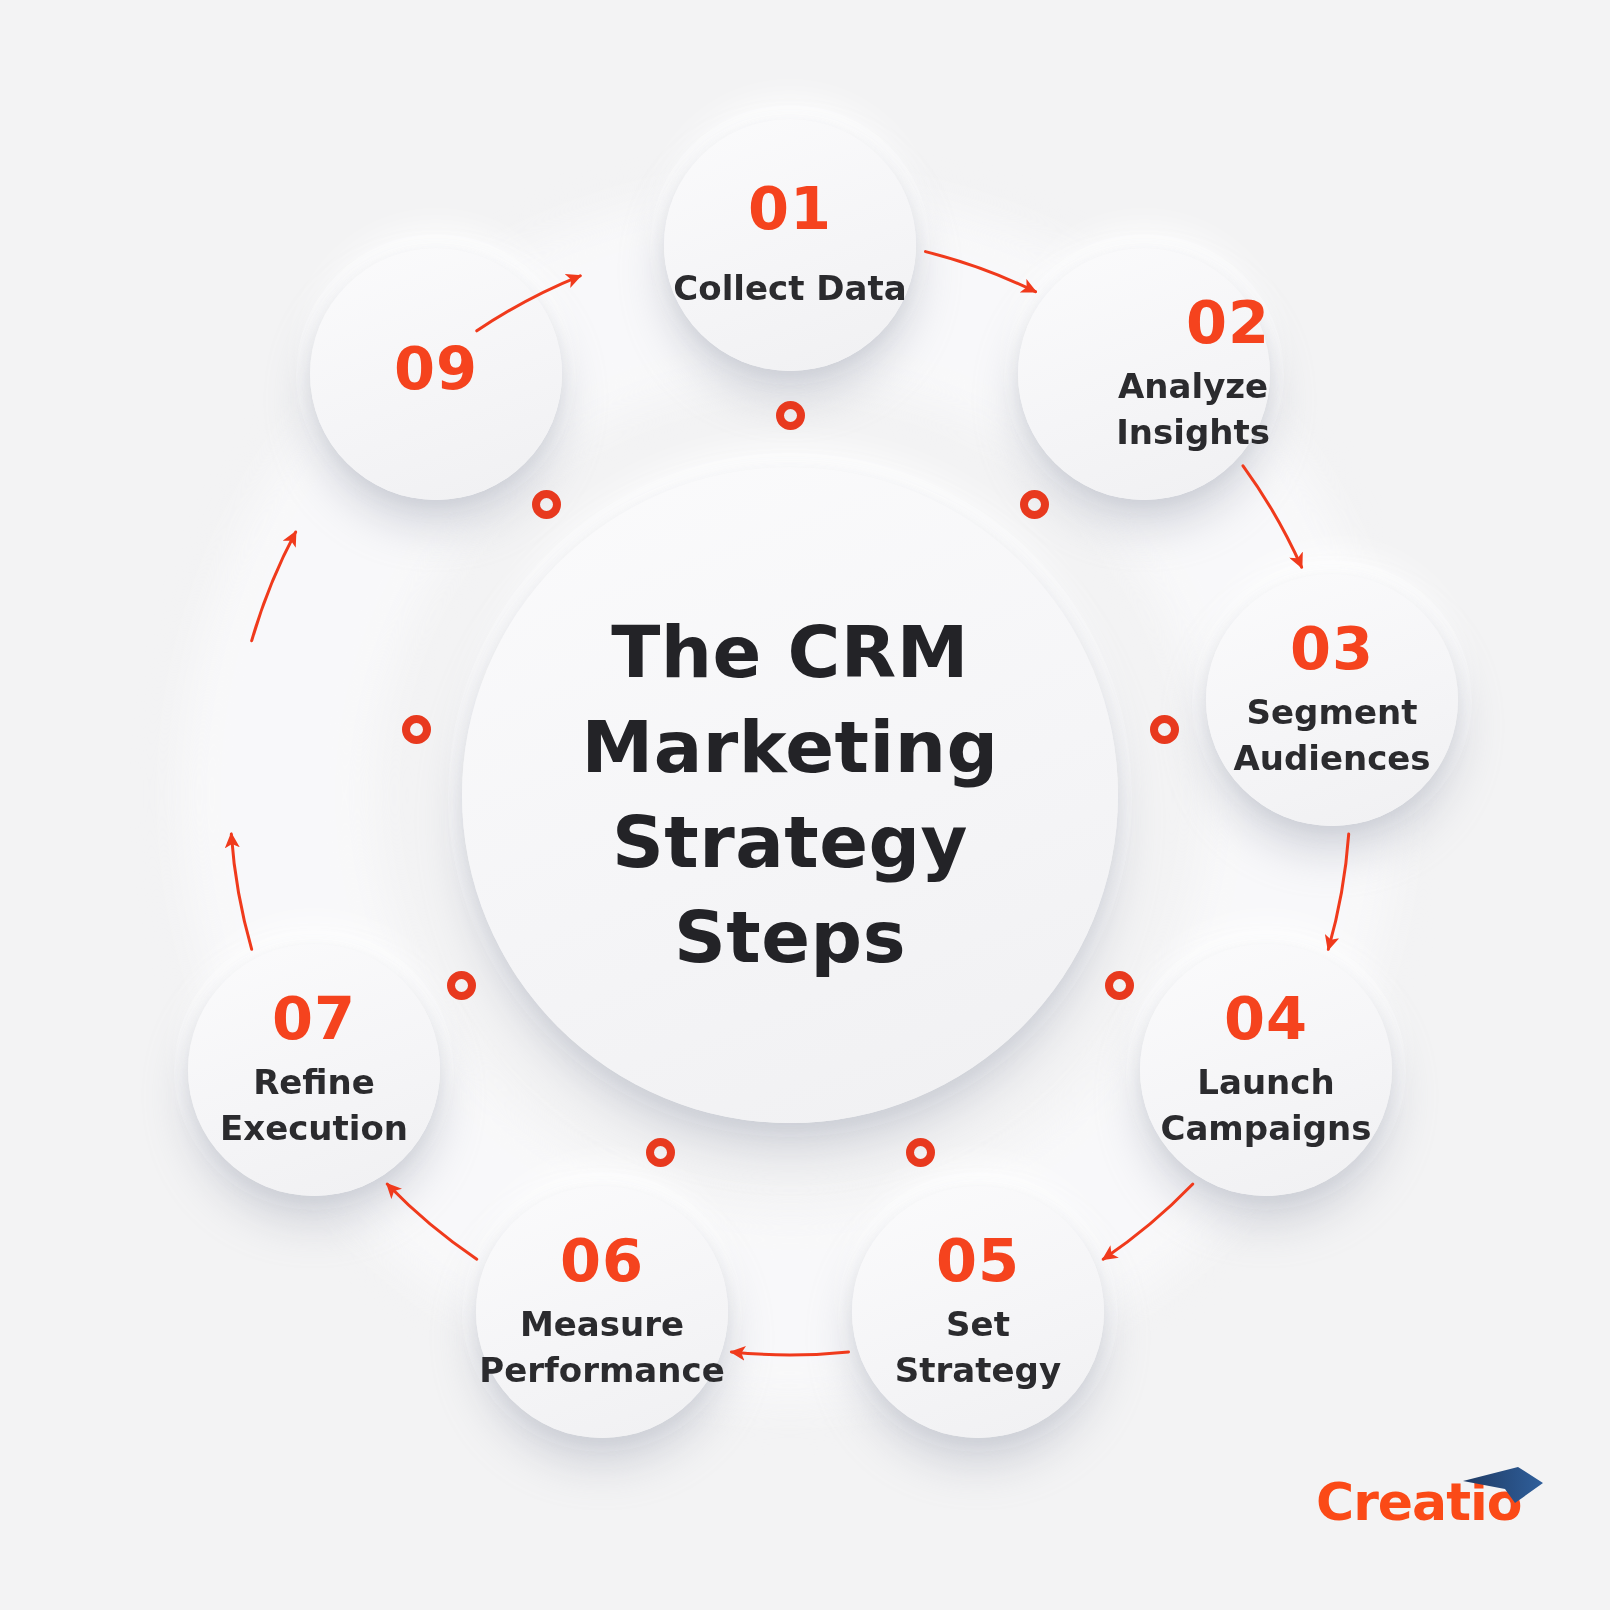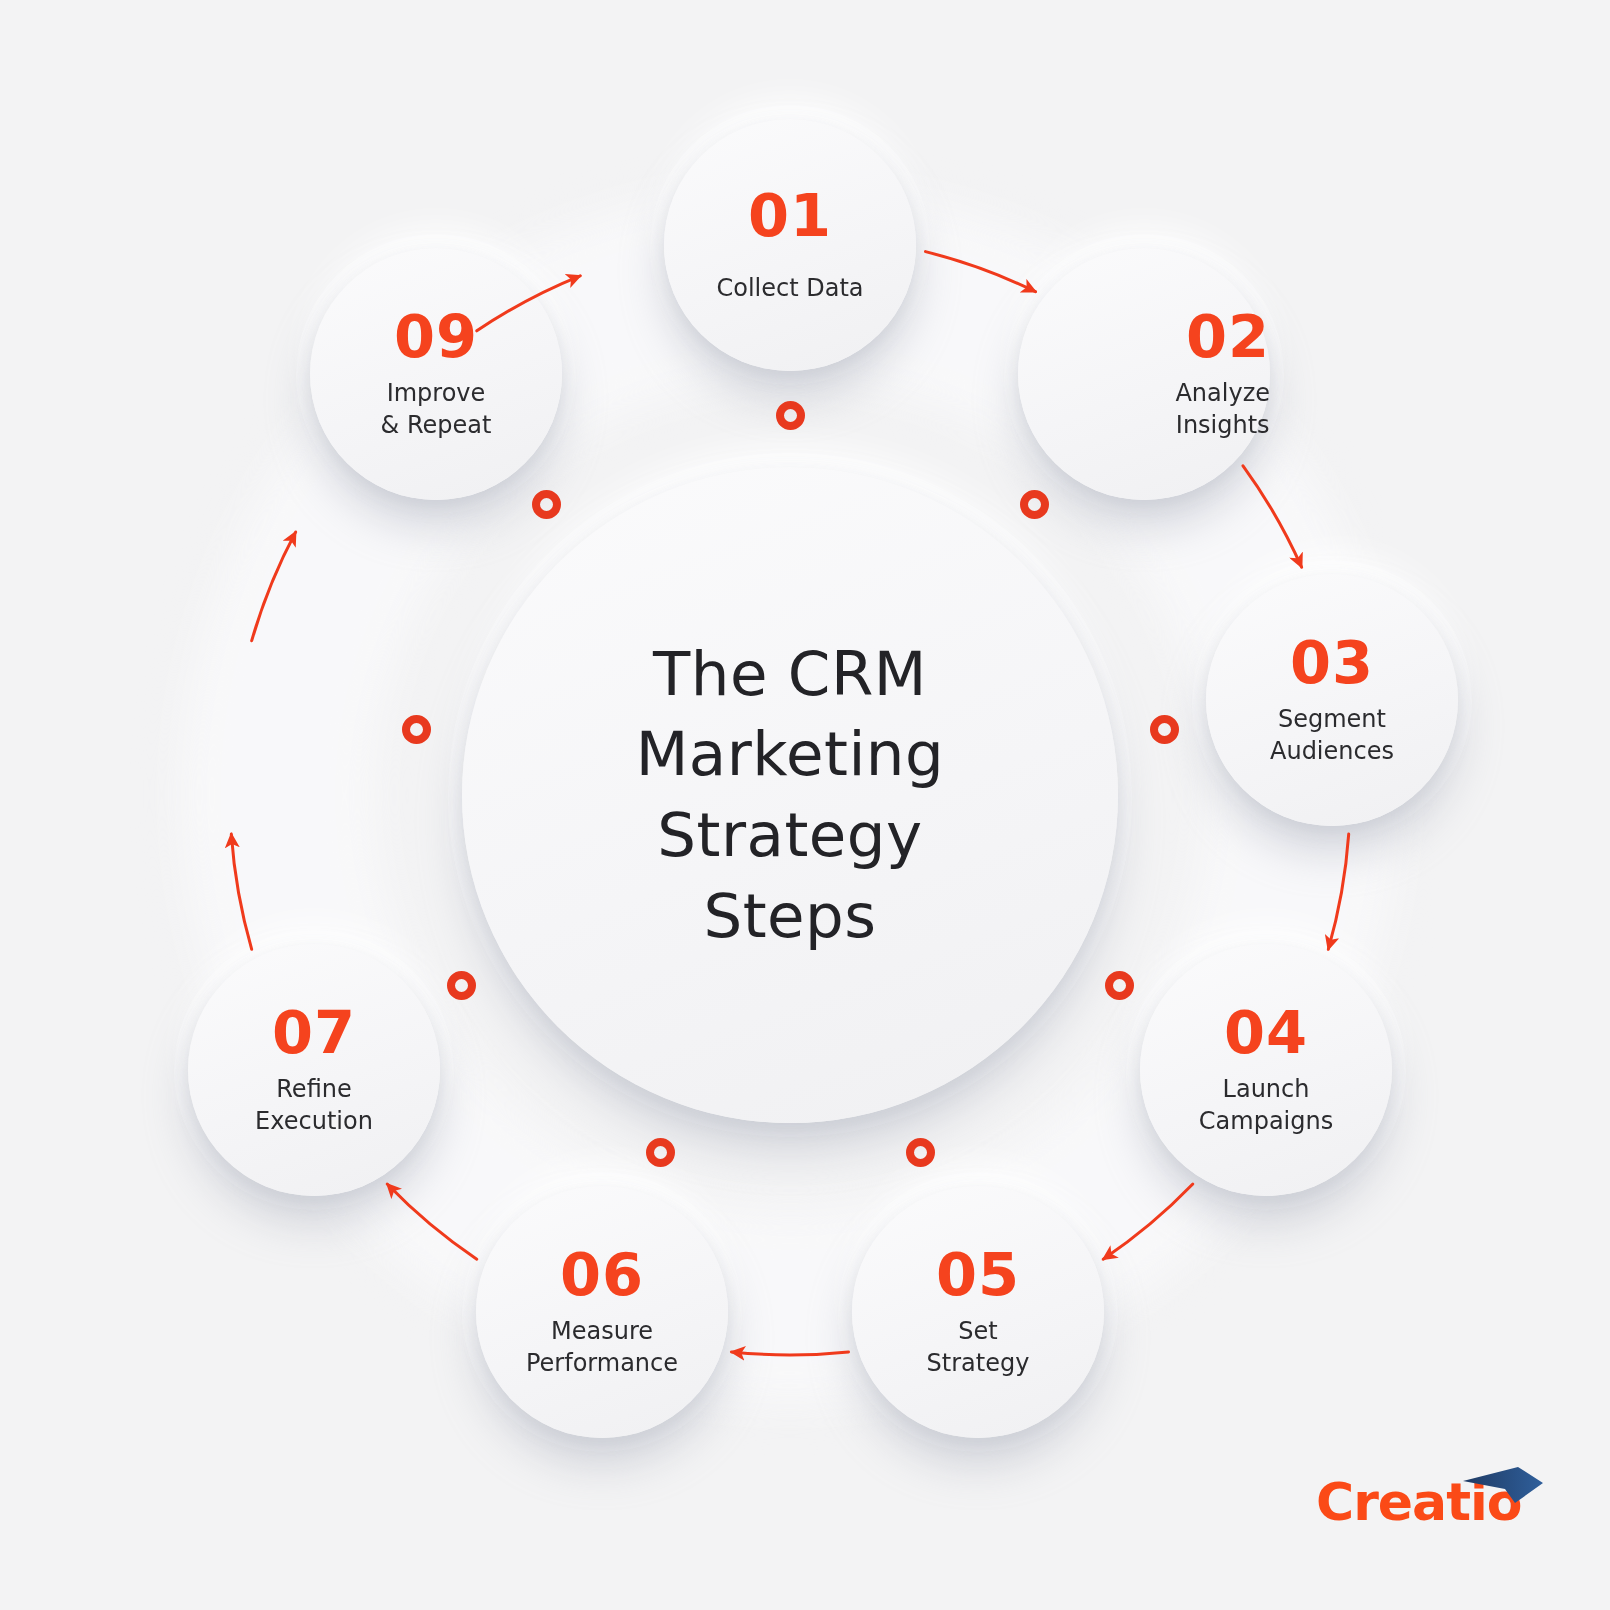--- a/index.html
+++ b/index.html
@@ -26,32 +26,32 @@
     box-shadow:
       0 26px 44px rgba(163,166,180,0.42),
       0 8px 16px rgba(163,166,180,0.18),
       0 -18px 34px rgba(255,255,255,0.95),
       0 0 0 14px rgba(252,252,253,0.45);
     display:flex;flex-direction:column;align-items:center;justify-content:center;
     text-align:center;z-index:1;
   }
   .center-circle{left:462px;top:467px;width:656px;height:656px;}
   .center-title{
-    font-size:61px;font-weight:400;color:#232327;line-height:1.32;
+    font-size:72px;font-weight:700;color:#232327;line-height:1.32;
     letter-spacing:0.5px;
   }
   .center-title .t-line{display:block;}
 
   .step{width:252px;height:252px;}
   .step .num{
     font-size:59px;font-weight:800;color:#F5431E;
     line-height:1;margin-bottom:12px;letter-spacing:1px;
   }
   .step .label{
-    font-size:24px;color:#2B2B2E;line-height:1.33;font-weight:400;
+    font-size:34px;color:#2B2B2E;line-height:1.33;font-weight:700;
   }
   .step .label .l-line{display:block;}
 
   .ring-dot{
     position:absolute;width:29px;height:29px;border-radius:50%;
     box-sizing:border-box;border:8px solid #E8391E;
     background:transparent;z-index:2;
   }
 
   .arrows{position:absolute;left:0;top:0;z-index:2;}
@@ -131,24 +131,20 @@
     <div class="num">07</div>
     <div class="label">
       <span class="l-line">Refine</span>
       <span class="l-line">Execution</span>
     </div>
   </div>
 
 
   <div class="circle step" style="left:310px;top:248px;align-items:center;">
     <div class="num">09</div>
-    <div class="label">
-      <span class="l-line">Improve</span>
-      <span class="l-line">&amp; Repeat</span>
-    </div>
   </div>
 
   <div class="ring-dot" style="left:776px;top:401px;"></div>
   <div class="ring-dot" style="left:1020px;top:490px;"></div>
   <div class="ring-dot" style="left:1150px;top:715px;"></div>
   <div class="ring-dot" style="left:1105px;top:971px;"></div>
   <div class="ring-dot" style="left:906px;top:1138px;"></div>
   <div class="ring-dot" style="left:646px;top:1138px;"></div>
   <div class="ring-dot" style="left:447px;top:971px;"></div>
   <div class="ring-dot" style="left:402px;top:715px;"></div>

